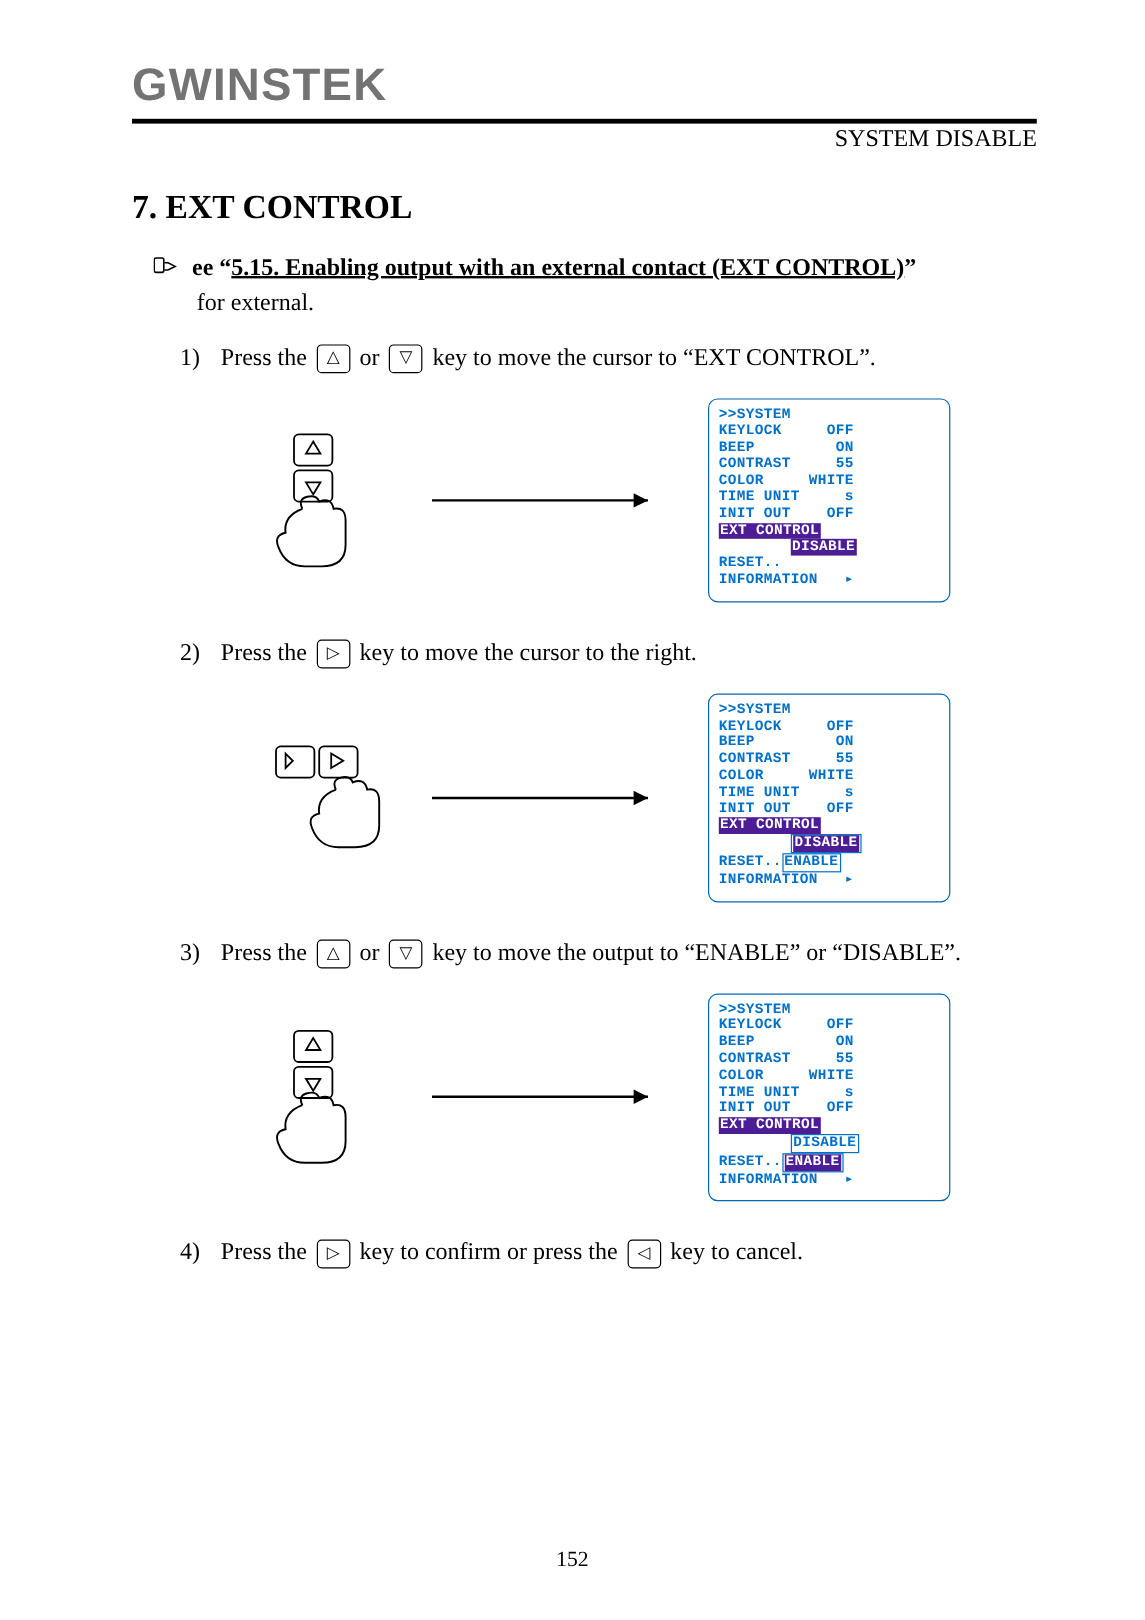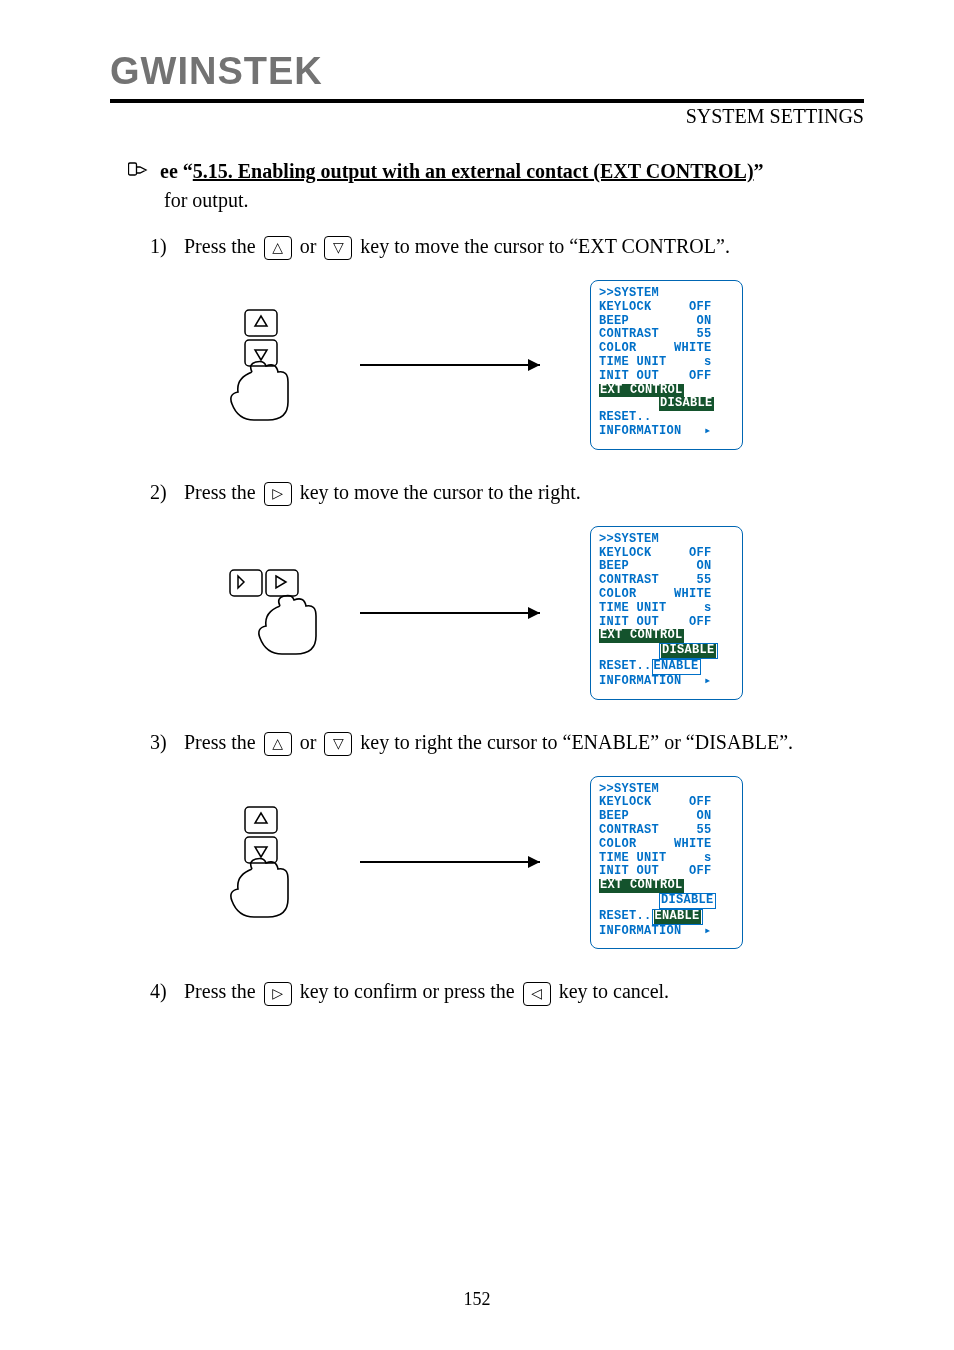--- a/index.html
+++ b/index.html
@@ -98,35 +98,35 @@
     height: 130px;
     position: relative;
     flex:none;
   }
   .arrow-svg {
     width: 200px;
     height: 20px;
     flex:none;
   }
   .lcd {
-    width: 153px;
+    width: 202px;
     border: 1.5px solid #0066b3;
     border-radius: 8px;
     padding: 6px 8px 10px 8px;
     font-family: "Courier New", monospace;
     font-size: 12px;
     line-height: 1.15;
     color: #0070c8;
     font-weight: bold;
     letter-spacing: 0.3px;
     flex:none;
   }
   .lcd .row { white-space: pre; }
   .lcd .hl {
-    background: #14532d;
+    background: #4c1d95;
     color: #fff;
     padding: 0 1px;
     display:inline-block;
   }
   .lcd .hlbox {
     border: 1px solid #0070c8;
     padding: 0 1px;
     display:inline-block;
   }
   .footer {
@@ -136,33 +136,34 @@
     text-align: center;
     font-size: 18px;
   }
 </style>
 </head>
 <body>
 
 <div class="page">
   <div class="logo">GWINSTEK</div>
   <hr class="hr-thick">
-  <div class="header-right">SYSTEM SETTINGS</div>
-
+  <div class="header-right">SYSTEM DISABLE</div>
+
+  <div class="section-title">7. EXT CONTROL</div>
 
   <div class="pointer-line">
     <svg class="pointer-icon" viewBox="0 0 24 18">
       <rect x="0.5" y="2" width="8" height="12" rx="1.5" fill="none" stroke="#000" stroke-width="1.3"></rect>
       <path d="M9 6 h3 l6 3 -6 3 h-3" fill="none" stroke="#000" stroke-width="1.3"></path>
     </svg>
     <div class="pointer-text">
       <span style="font-weight:bold;">ee “</span><span style="font-weight:bold; text-decoration: underline;">5.15. Enabling output with an external contact (EXT CONTROL)</span><span style="font-weight:bold;">”</span>
     </div>
   </div>
-  <div class="sub-line">for output.</div>
+  <div class="sub-line">for external.</div>
 
 
   <div class="step">
     <span class="num">1)</span><span>Press the </span><span class="keybox">△</span><span> or </span><span class="keybox">▽</span><span> key to move the cursor to “EXT CONTROL”.</span>
   </div>
 
   <div class="diagram-row">
     <div class="hand-block">
       <svg viewBox="0 0 140 130" width="140" height="130">
         <rect x="55" y="10" width="32" height="26" rx="4" fill="none" stroke="#000" stroke-width="1.5"></rect>
@@ -218,21 +219,21 @@
       <div class="row">TIME UNIT     s</div>
       <div class="row">INIT OUT    OFF</div>
       <div class="row"><span class="hl">EXT CONTROL</span></div>
       <div class="row"><span>        </span><span class="hlbox"><span class="hl">DISABLE</span></span></div>
       <div class="row"><span>RESET..</span><span class="hlbox">ENABLE</span></div>
       <div class="row"><span>INFORMATION   </span><span>▸</span></div>
     </div>
   </div>
 
   <div class="step">
-    <span class="num">3)</span><span>Press the </span><span class="keybox">△</span><span> or </span><span class="keybox">▽</span><span> key to right the cursor to “ENABLE” or “DISABLE”.</span>
+    <span class="num">3)</span><span>Press the </span><span class="keybox">△</span><span> or </span><span class="keybox">▽</span><span> key to move the output to “ENABLE” or “DISABLE”.</span>
   </div>
 
   <div class="diagram-row">
     <div class="hand-block">
       <svg viewBox="0 0 140 130" width="140" height="130">
         <rect x="55" y="10" width="32" height="26" rx="4" fill="none" stroke="#000" stroke-width="1.5"></rect>
         <path d="M71 16 l-6 10 h12 z" fill="none" stroke="#000" stroke-width="1.5"></path>
         <rect x="55" y="40" width="32" height="26" rx="4" fill="none" stroke="#000" stroke-width="1.5"></rect>
         <path d="M71 60 l-6 -10 h12 z" fill="none" stroke="#000" stroke-width="1.5"></path>
         <path d="M62 72 q-4 -8 4 -10 q8 -2 10 4 q10 -4 12 6 q10 -2 10 10 v20 q0 18 -20 18 h-14 q-16 0 -22 -16 q-4 -10 6 -12 q-2 -14 14 -20" fill="none" stroke="#000" stroke-width="1.6"></path>

